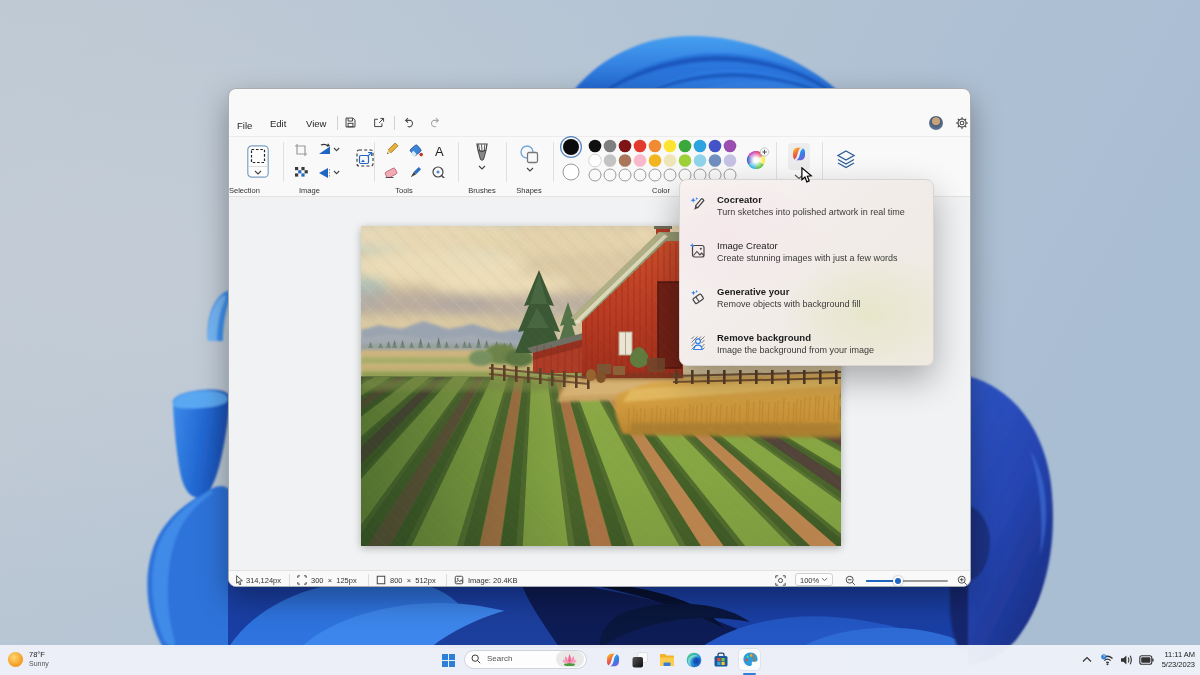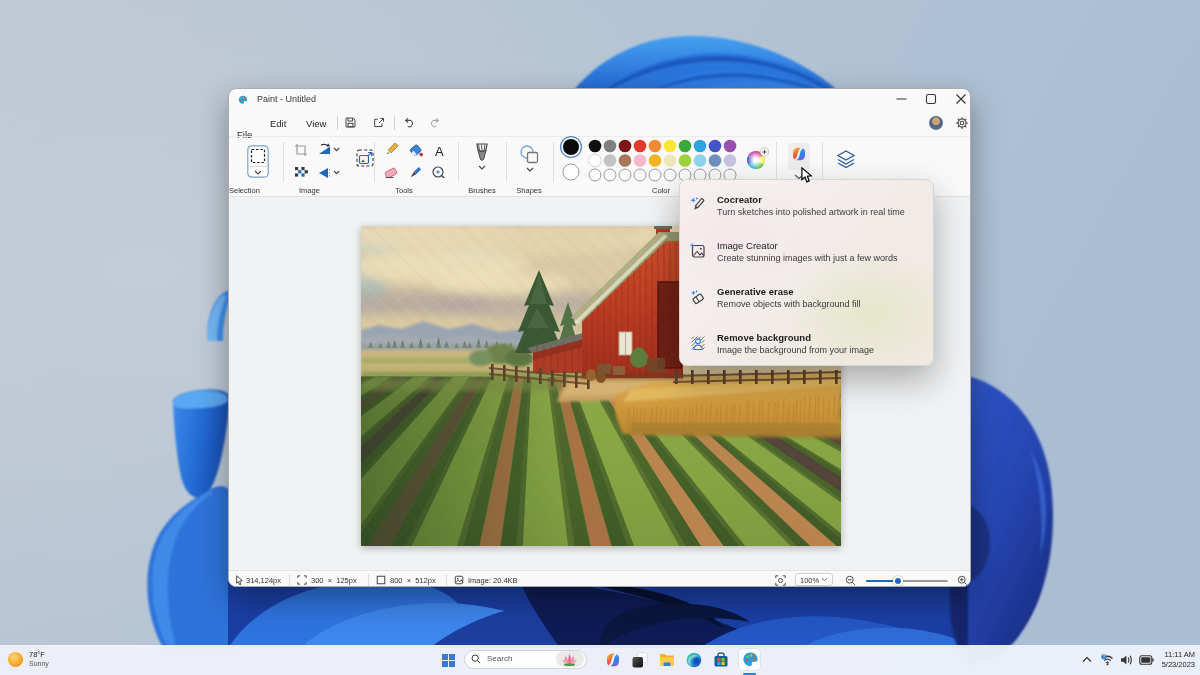--- a/index.html
+++ b/index.html
@@ -75,37 +75,22 @@
 <path d="M950,580 L1042,580 C1038,608 1022,634 1003,648 L958,648 C948,625 950,600 950,580 Z" fill="#12276e" filter="url(#wblur1)"></path>
 </g>
 
 <g filter="url(#wblur1)">
 <path d="M968,376 C1014,388 1044,430 1051,484 C1058,545 1046,600 1016,640 C1002,656 985,663 968,665 Z" fill="url(#wrpet)"></path>
 <path d="M968,505 C978,508 986,518 989,532 C992,548 988,566 978,576 C973,580 970,581 968,581 Z" fill="#1d2f80" opacity="0.9"></path>
 <path d="M1030,450 C1040,480 1044,520 1040,556 C1050,520 1048,478 1030,450 Z" fill="#3d6cd8" opacity="0.7"></path>
 </g>
 </svg>
 <div class="abs" style="left:228px;top:88px;width:743px;height:499px;background:#f9f9f9;border-radius:8px;border:1px solid #a9adb2;box-shadow:0 12px 30px rgba(0,0,0,0.35);overflow:hidden">
-      <div class="abs" style="left:0;top:0;width:100%;height:22px">
-<svg class="abs" style="left:9px;top:6px" width="10" height="10" viewBox="0 0 24 24">
- <path d="M12 2 C18 2 22 6.5 22 11.5 C22 14 20.5 15 18.5 15 L15.5 15 C14 15 13.4 16 13.8 17.3 C14.2 18.6 14 20 12.6 20.8 C9 22.6 2 18 2 11.5 C2 6.5 6 2 12 2 Z" fill="#2d9cdb"></path>
- <circle cx="8" cy="8" r="1.8" fill="#3ddc84"></circle>
-          <circle cx="13" cy="6.2" r="1.8" fill="#f5a623"></circle>
-          <circle cx="6.6" cy="12.5" r="1.8" fill="#e74c3c"></circle>
- <path d="M16 4 L19 14 L17 15 L14.6 5 Z" fill="#b07b3c"></path>
-</svg>
-<span class="abs" style="left:28px;top:4.5px;font-size:9px;color:#3a3a3a">Paint - Untitled</span>
-<svg class="abs" style="left:664px;top:0" width="79" height="22" viewBox="0 0 79 22">
- <line x1="3.5" y1="10" x2="13.5" y2="10" stroke="#333" stroke-width="1.1"></line>
- <rect x="33.5" y="5.5" width="9" height="9" rx="1.8" fill="none" stroke="#333" stroke-width="1.1"></rect>
- <path d="M63.5,5.5 L72.5,14.5 M72.5,5.5 L63.5,14.5" stroke="#333" stroke-width="1.1"></path>
-</svg>
-</div>
       <div class="abs" style="left:0;top:22px;width:100%;height:25px;font-size:9.5px;color:#1f1f1f">
-<span class="abs" style="left:8px;top:18px">File</span>
+<span class="abs" style="left:8px;top:9px">File</span>
 <span class="abs" style="left:41px;top:7px">Edit</span>
 <span class="abs" style="left:77px;top:7px">View</span>
 <div class="abs" style="left:108px;top:5px;width:1px;height:14px;background:#d1d1d1"></div>
 <svg class="abs" style="left:115px;top:5px" width="13" height="13" viewBox="0 0 16 16" fill="none" stroke="#404040" stroke-width="1.2">
  <path d="M2.5,2.5 h8.5 l2.5,2.5 v8.5 h-11 Z"></path>
           <path d="M5,2.8 v3.4 h5.5 v-3.4"></path>
           <rect x="5" y="9" width="6" height="4.2"></rect>
 </svg>
 <svg class="abs" style="left:144px;top:5px" width="13" height="13" viewBox="0 0 16 16" fill="none" stroke="#404040" stroke-width="1.2">
  <path d="M9,3 h4 v4"></path>
@@ -697,21 +682,21 @@
       <svg class="abs" style="left:9px;top:108px" width="18" height="18" viewBox="0 0 18 18">
         <g transform="translate(2,3)">
           <g transform="rotate(-35 7 8)">
             <rect x="2.5" y="5" width="9.5" height="6" rx="1.2" fill="none" stroke="#444" stroke-width="1.2"></rect>
             <line x1="6.4" y1="5" x2="6.4" y2="11" stroke="#444" stroke-width="1.1"></line>
           </g>
           <path d="M2.4,-0.5999999999999999 L3.072,1.1280000000000001 L4.8,1.8 L3.072,2.472 L2.4,4.2 L1.7279999999999998,2.472 L0.0,1.8 L1.7279999999999998,1.1280000000000001 Z" fill="#2f7fe8"></path>
           <path d="M5.6,-1.1 L6.02,-0.020000000000000018 L7.1,0.4 L6.02,0.8200000000000001 L5.6,1.9 L5.18,0.8200000000000001 L4.1,0.4 L5.18,-0.020000000000000018 Z" fill="#2f7fe8"></path>
         </g>
       </svg>
-      <div class="abs" style="left:37px;top:106px;font-size:9.5px;font-weight:bold;color:#1b1b1b">Generative erase</div>
+      <div class="abs" style="left:37px;top:106px;font-size:9.5px;font-weight:bold;color:#1b1b1b">Generative your</div>
       <div class="abs" style="left:37px;top:119px;font-size:9px;color:#3a3a3a">Remove objects with background fill</div>
       <svg class="abs" style="left:9px;top:154px" width="18" height="18" viewBox="0 0 18 18">
         <g transform="translate(2,2)">
           <g stroke="#777" stroke-width="1">
             <line x1="0.5" y1="3" x2="3" y2="0.5"></line>
             <line x1="0.5" y1="6.5" x2="6.5" y2="0.5"></line>
             <line x1="0.5" y1="10" x2="10" y2="0.5"></line>
             <line x1="0.5" y1="13.5" x2="5" y2="9"></line>
             <line x1="9.5" y1="4.5" x2="13.5" y2="0.5"></line>
             <line x1="4" y1="13.5" x2="6" y2="11.5"></line>

